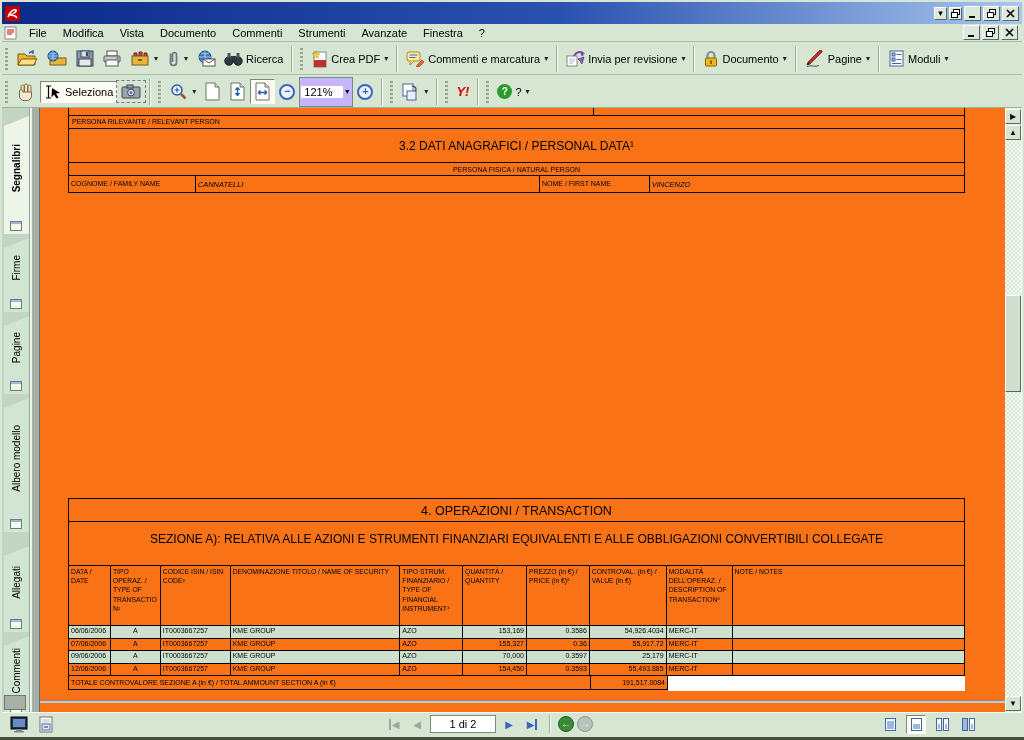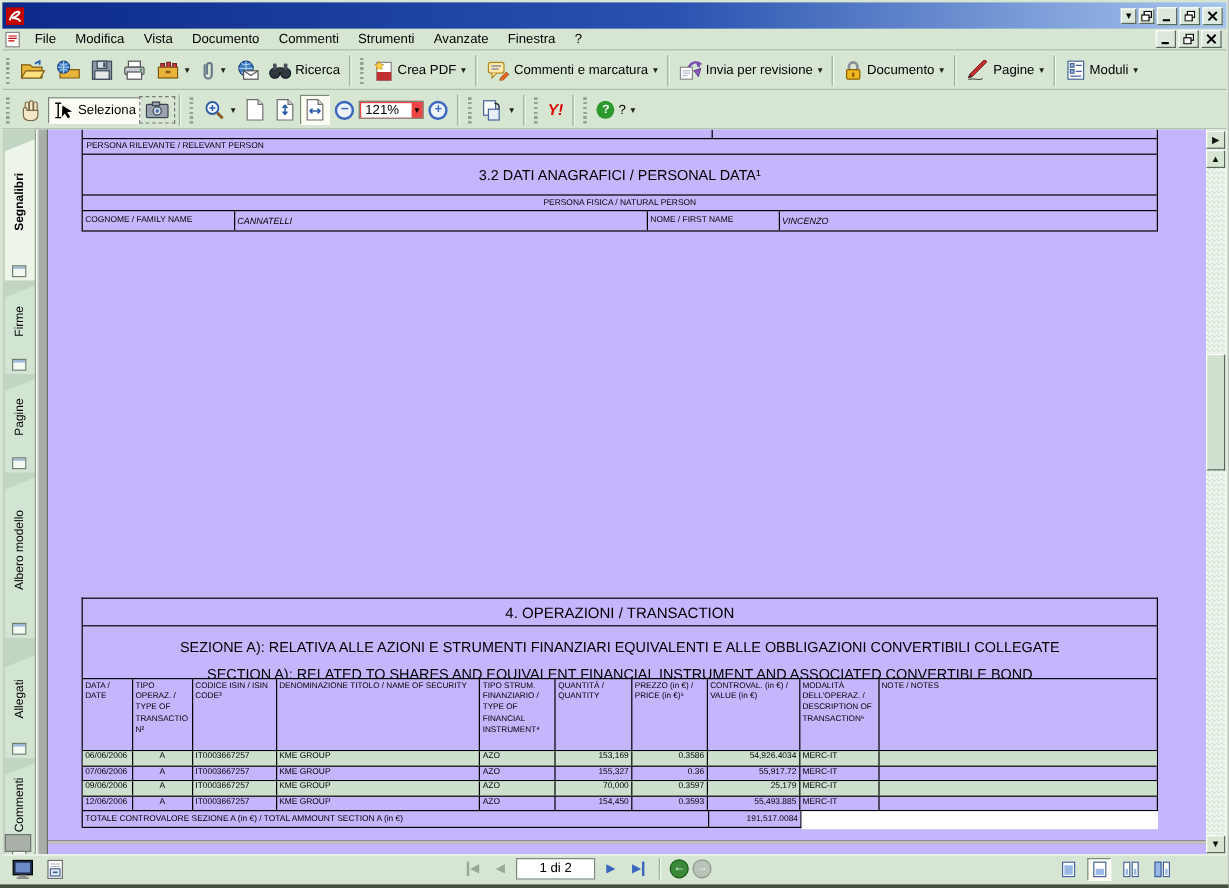--- a/index.html
+++ b/index.html
@@ -26,42 +26,42 @@
     display:flex;align-items:center;border-bottom:1px solid #aabfaa;}
   .tb2{position:absolute;left:2px;top:76px;right:2px;height:32px;background:#d6e6d2;
     display:flex;align-items:center;border-bottom:1px solid #9ab09a;}
   .grip{width:3px;height:22px;margin:0 4px 0 3px;
     background-image:repeating-linear-gradient(180deg,#8fa68f 0 2px,transparent 2px 4px);}
   .sep{width:2px;height:26px;margin:0 4px;border-left:1px solid #9ab09a;border-right:1px solid #f4faf2;}
   .tbtn{display:inline-flex;align-items:center;gap:3px;padding:2px 3px;border:1px solid transparent;white-space:nowrap;}
   .tbtn .dd{font-size:8px;color:#222;margin-left:1px;}
   .tbtn.on{background:#fdfcf2;border-color:#7a8a7a #ffffff #ffffff #7a8a7a;}
   .tbtn.dash{outline:1px dashed #777;}
-  .combo{display:inline-flex;align-items:center;background:#ef4444;border:1px solid #7a8a7a;height:15px;padding:0 1px;}
+  .combo{display:inline-flex;align-items:center;background:#c4b5fd;border:1px solid #7a8a7a;height:30px;padding:0 1px;}
   .combo input{width:42px;border:none;outline:none;font:11px "Liberation Sans",sans-serif;padding:0 3px;background:#fff;}
   .combo .dd{font-size:8px;padding:0 2px;}
   .roundbtn{width:16px;height:16px;border-radius:50%;border:2px solid #3a66c0;color:#3a66c0;
     display:inline-flex;align-items:center;justify-content:center;font-weight:bold;font-size:11px;line-height:1;background:#eef4fe;}
   .yh{color:#d00;font-weight:bold;font-style:italic;font-size:13px;}
   .qicon{width:15px;height:15px;border-radius:50%;background:#2c9a2c;color:#fff;font-weight:bold;font-size:10px;
     display:inline-flex;align-items:center;justify-content:center;}
   
   .main{position:absolute;left:2px;top:108px;right:2px;height:604px;background:#fff;}
   .tabstrip{position:absolute;left:0;top:0;width:28px;height:100%;background:#c2d4c2;border-right:1px solid #8fa68f;}
   .vtab{position:absolute;left:2px;width:25px;background:#d2e4d2;
     clip-path:polygon(0 10px,100% 0,100% 100%,0 100%);
     display:flex;align-items:center;justify-content:center;}
   .vtab .vlabel{writing-mode:vertical-rl;transform:rotate(180deg);font-size:10px;white-space:nowrap;margin-bottom:14px;}
   .vtab .ticon{position:absolute;bottom:3px;left:6px;width:12px;height:10px;background:#f4f8f2;
     border:1px solid #708070;box-shadow:inset 0 2px 0 #9ab8d8;}
   .vtab.active{background:#ecf5e8;font-weight:bold;}
   .strip-bottom{position:absolute;left:2px;bottom:2px;width:22px;height:15px;background:#a8b0a8;border:1px solid #707870;}
   .splitter{position:absolute;left:29px;top:0;width:9px;height:100%;background:#a8aea8;
     border-left:1px solid #e8ece8;border-right:1px solid #687068;}
-  .docpane{position:absolute;left:38px;top:0;width:967px;height:100%;background:#c4b5fd;overflow:hidden;}
+  .docpane{position:absolute;left:38px;top:0;width:967px;height:100%;background:#f97316;overflow:hidden;}
   .pagebreak{position:absolute;left:0;top:592px;width:100%;height:3px;background:#8a8a8a;border-bottom:2px solid #c8c8c8;}
   
   .vsb{position:absolute;right:1px;top:0;width:16px;height:100%;
     background:#e6efe6;background-image:repeating-conic-gradient(#d8e6d8 0 25%,#f2f8f2 0 50%);background-size:4px 4px;}
   .sbtn{position:absolute;left:0;width:16px;height:15px;background:#d6e6d2;border:1px solid;
     border-color:#ffffff #5a6a5a #5a6a5a #ffffff;font-size:8px;display:flex;align-items:center;justify-content:center;color:#111;}
   .sthumb{position:absolute;left:0;top:187px;width:16px;height:97px;background:#cfe0cf;border:1px solid;
     border-color:#ffffff #5a6a5a #5a6a5a #ffffff;}
   
   .pdf{position:absolute;font-family:"Liberation Sans",sans-serif;color:#000;}
@@ -497,21 +497,20 @@
           <div class="cell ital" style="width:315px;padding-top:4px;">VINCENZO</div>
         </div>
       </div>
 
       <div class="pdf ptable" style="top:390px;border-top:1px solid #000;">
         <div class="prow ctr" style="height:23px;font-size:12.5px;padding-top:5px;">
           <span>4. OPERAZIONI / TRANSACTION</span>
         </div>
         <div class="prow ctr" style="height:44px;font-size:12px;padding-top:6px;line-height:1.9;">
           <div>SEZIONE A): RELATIVA ALLE AZIONI E STRUMENTI FINANZIARI EQUIVALENTI E ALLE OBBLIGAZIONI CONVERTIBILI COLLEGATE</div>
-          <div>SECTION A):  RELATED TO SHARES AND EQUIVALENT FINANCIAL INSTRUMENT AND ASSOCIATED CONVERTIBLE BOND</div>
         </div>
         <div class="t2row" style="height:60px;">
           <div class="tcell hd c0">DATA / DATE</div>
           <div class="tcell hd c1">TIPO OPERAZ. / TYPE OF TRANSACTION²</div>
           <div class="tcell hd c2">CODICE ISIN / ISIN CODE³</div>
           <div class="tcell hd c3">DENOMINAZIONE TITOLO / NAME OF SECURITY</div>
           <div class="tcell hd c4">TIPO STRUM. FINANZIARIO / TYPE OF FINANCIAL INSTRUMENT⁴</div>
           <div class="tcell hd c5">QUANTITÀ / QUANTITY</div>
           <div class="tcell hd c6">PREZZO (in €) / PRICE (in €)⁵</div>
           <div class="tcell hd c7">CONTROVAL. (in €) / VALUE (in €)</div>

